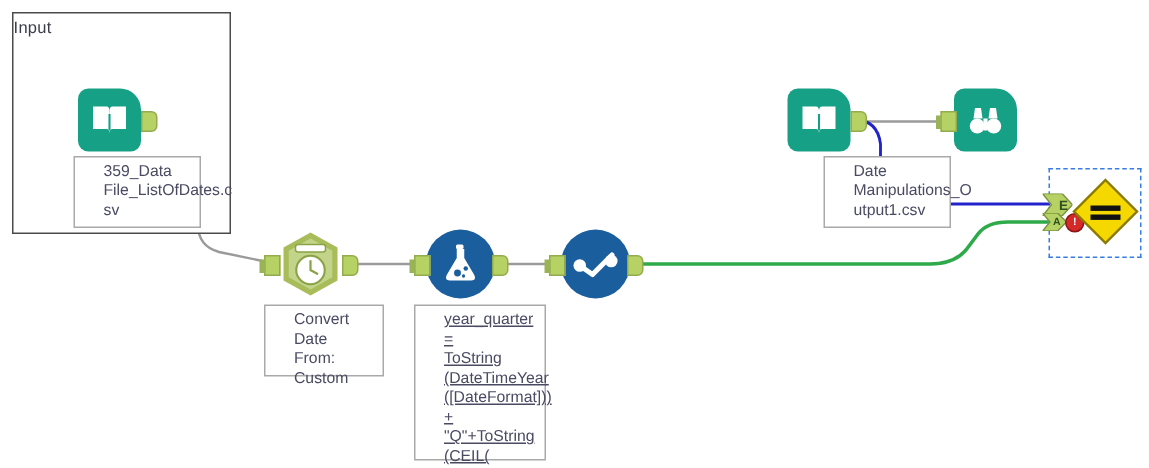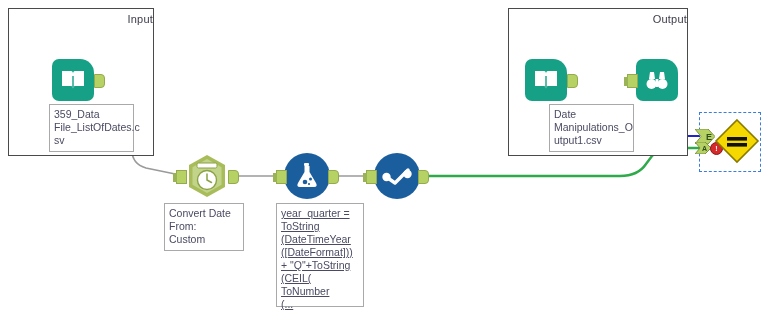--- a/index.html
+++ b/index.html
@@ -2,21 +2,21 @@
 <html><head>
 <meta charset="utf-8">
 <style>
   html,body{margin:0;padding:0;background:#ffffff;}
   body{width:766px;height:312px;position:relative;overflow:hidden;
        font-family:"Liberation Sans",sans-serif;color:#3b3b4f;}
   #canvas{position:absolute;left:0;top:0;width:766px;height:312px;}
 
   
   .container{position:absolute;border:1.4px solid #4a4a4a;background:#ffffff;box-sizing:border-box;}
-  .container-title{position:absolute;top:4px;left:0;width:100%;text-align:right;
+  .container-title{position:absolute;top:4px;left:0;width:100%;text-align:left;
        font-size:11px;color:#3c3c4a;letter-spacing:.2px;}
 
   
   #wires{position:absolute;left:0;top:0;width:766px;height:312px;pointer-events:none;}
 
   
   .tool{position:absolute;}
   .teal-tile{width:42px;height:42px;border-radius:7px;background:#16a085;
        display:flex;align-items:center;justify-content:center;}
   .teal-tile.notch{border-top-right-radius:14px;}
@@ -25,21 +25,21 @@
   .anchor.out{border-radius:0 4px 4px 0;}
   .anchor.in{border-radius:0;}
   .anchor.in:before{content:"";position:absolute;left:-4px;top:2px;width:4px;height:9px;background:#9ab356;}
 
   .hexnode{width:46px;height:46px;position:relative;}
   .circnode{width:46px;height:46px;border-radius:50%;background:#1b5e9e;
        display:flex;align-items:center;justify-content:center;}
 
   
   .anno{position:absolute;background:#ffffff;border:1px solid #a9a9a9;
-       font-size:10.5px;line-height:13px;color:#4a4a63;padding:3px 4px;
+       font-size:10.5px;line-height:13px;color:#4a4a63;padding:3px 19px;
        box-sizing:border-box;white-space:pre-line;font-family:"Liberation Sans",sans-serif;}
 
   
   .selbox{position:absolute;border:1.5px dashed #3a7de0;box-sizing:border-box;background:rgba(255,255,255,0);}
   .diamond-wrap{position:absolute;width:46px;height:46px;}
   .flag{position:absolute;width:20px;height:15px;font-size:9px;font-weight:bold;
         color:#2f4f1f;display:flex;align-items:center;justify-content:flex-end;
         padding-right:3px;box-sizing:border-box;}
   .errbadge{position:absolute;width:11px;height:11px;border-radius:50%;
         background:#d42a2a;border:1px solid #8d1414;color:#fff;font-size:7px;
@@ -76,23 +76,20 @@
         <path d="M24 3 H15 Q13 3 13 6 V21 Q13 18 15 18 H24 Z" fill="#ffffff"></path>
         <path d="M13 8 L13 19" stroke="#16a085" stroke-width="1.4" fill="none"></path>
       </svg>
     </div>
     <div class="anchor out" style="left:42px;top:15px;"></div>
   </div>
   <div class="anno" style="left:49px;top:104px;width:85px;height:48px;">359_Data
 File_ListOfDates.c
 sv</div>
 
-  <div class="container" style="left:508px;top:8px;width:180px;height:148px;">
-    <div class="container-title">Output</div>
-  </div>
 
   <div class="tool" style="left:525px;top:59px;">
     <div class="teal-tile notch">
       <svg width="26" height="24" viewBox="0 0 26 24">
         <path d="M2 3 H11 Q13 3 13 6 V21 Q13 18 11 18 H2 Z" fill="#ffffff"></path>
         <path d="M24 3 H15 Q13 3 13 6 V21 Q13 18 15 18 H24 Z" fill="#ffffff"></path>
         <path d="M13 8 L13 19" stroke="#16a085" stroke-width="1.4" fill="none"></path>
       </svg>
     </div>
     <div class="anchor out" style="left:42px;top:15px;"></div>
@@ -120,21 +117,21 @@
       <svg width="46" height="46" viewBox="0 0 46 46">
         <polygon points="23,2 41,12 41,34 23,44 5,34 5,12" fill="#a8bd5a"></polygon>
         <polygon points="23,6 37.5,14.2 37.5,31.8 23,40 8.5,31.8 8.5,14.2" fill="#c2d489"></polygon>
         <rect x="13" y="10" width="20" height="5" rx="1.6" fill="#ffffff" stroke="#8ba246" stroke-width="1"></rect>
         <circle cx="23" cy="27" r="9.5" fill="#ffffff" stroke="#8ba246" stroke-width="1.4"></circle>
         <path d="M23 21 V27 L27.5 29.5" stroke="#8ba246" stroke-width="1.5" fill="none" stroke-linecap="round"></path>
       </svg>
     </div>
     <div class="anchor out" style="left:44px;top:17px;"></div>
   </div>
-  <div class="anno" style="left:164px;top:203px;width:80px;height:48px;">Convert Date
+  <div class="anno" style="left:176px;top:203px;width:80px;height:48px;">Convert Date
 From:
 Custom</div>
 
   <div class="tool" style="left:284px;top:153px;">
     <div class="anchor in" style="left:-8px;top:17px;"></div>
     <div class="circnode">
       <svg width="28" height="30" viewBox="0 0 28 30">
         <rect x="11" y="2" width="5" height="3" rx="1" fill="#ffffff"></rect>
         <path d="M11.5 5 V11 L5 22 Q3 26 7 26 H21 Q25 26 23 22 L16.5 11 V5 Z" fill="#ffffff"></path>
         <circle cx="12" cy="21" r="2.3" fill="#1b5e9e"></circle>

